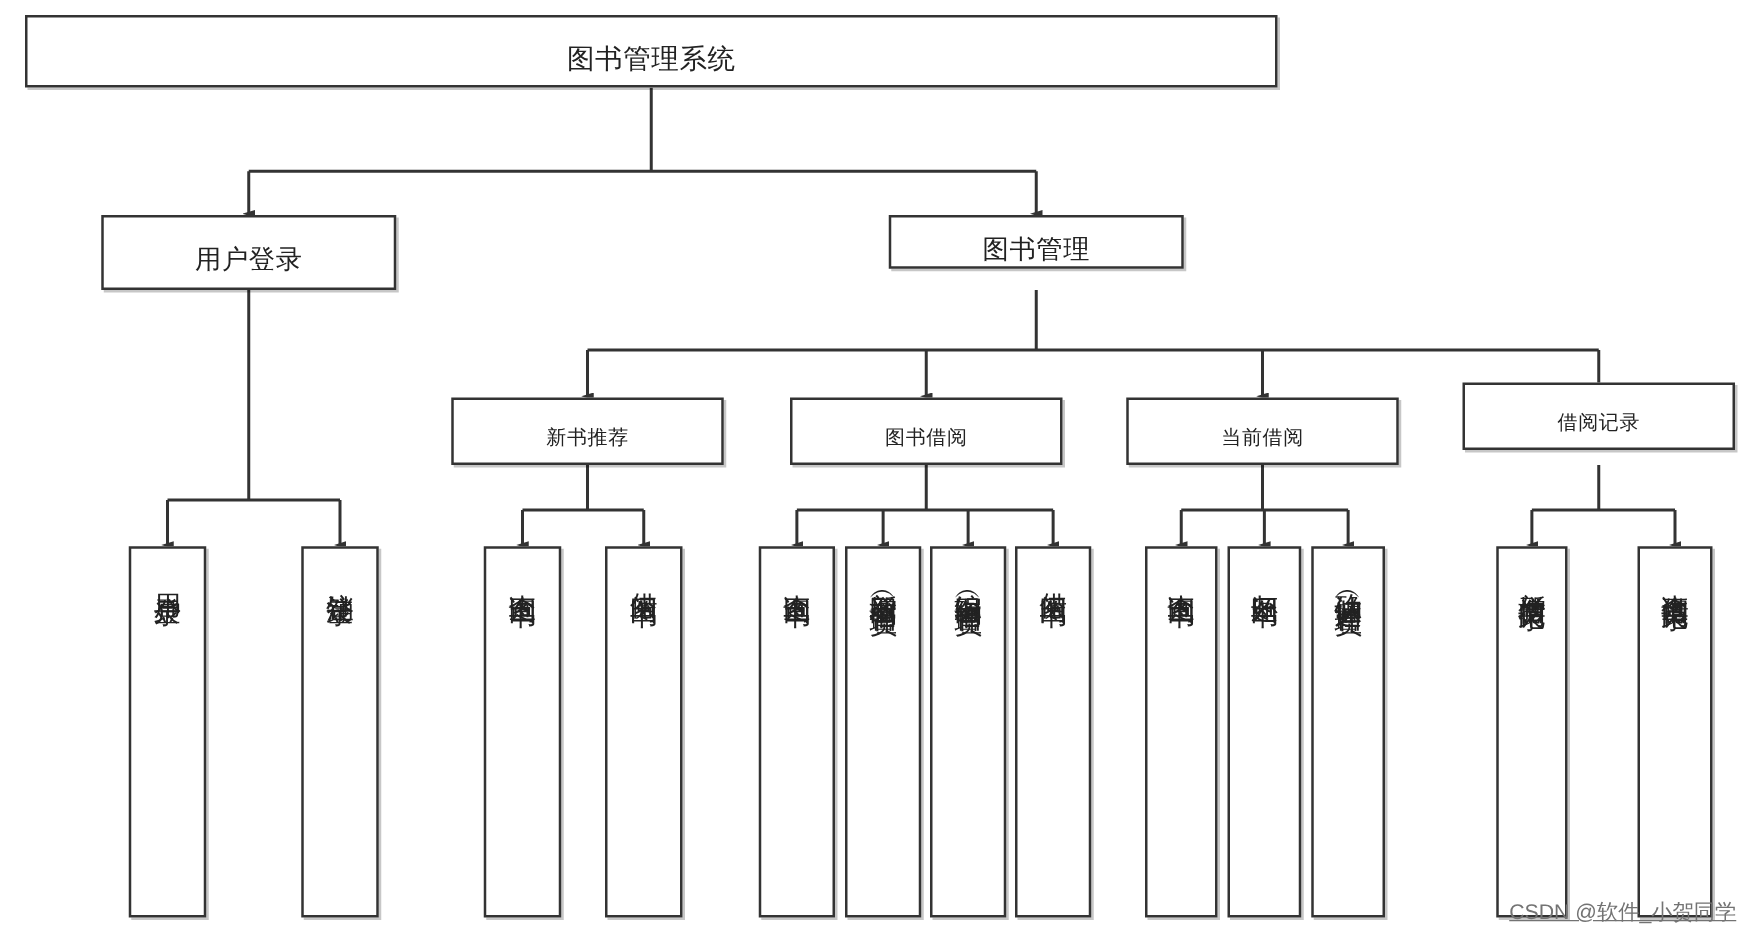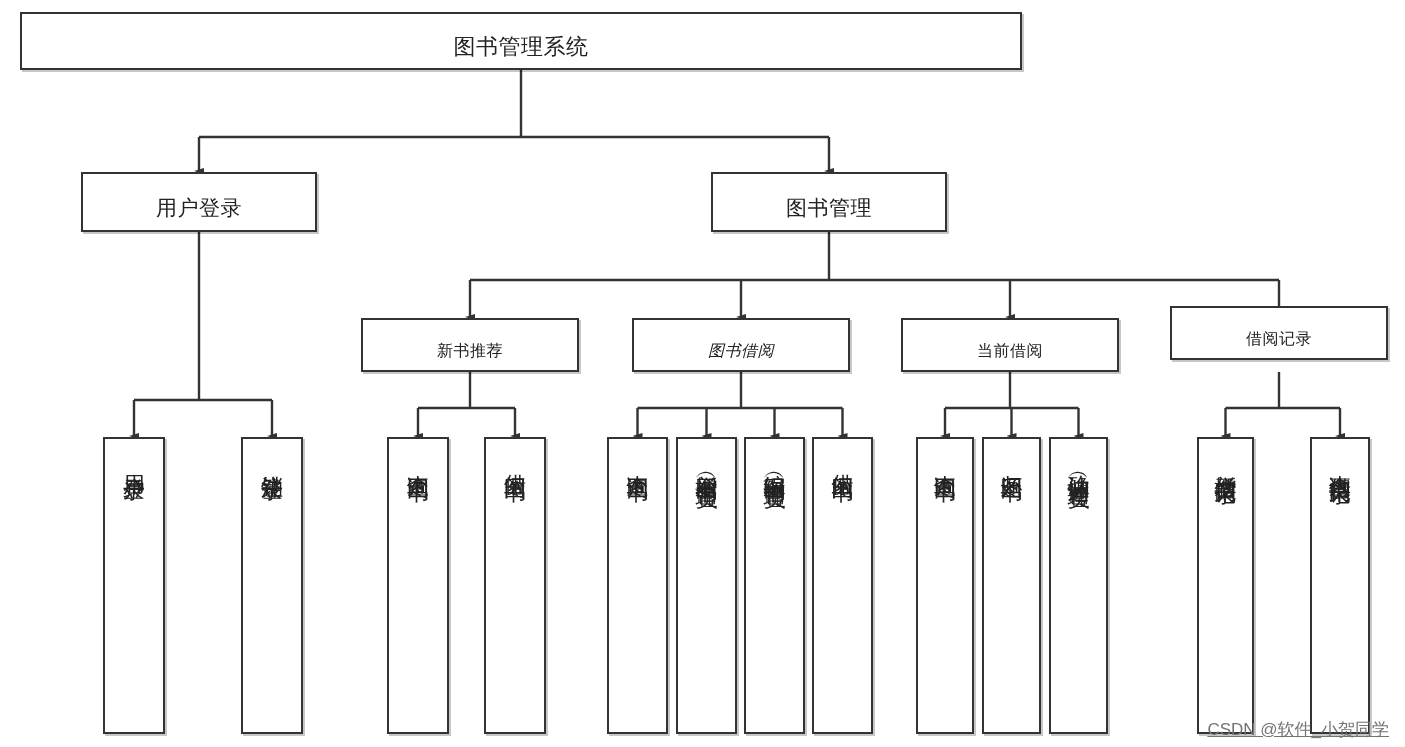--- a/index.html
+++ b/index.html
@@ -103,27 +103,27 @@
         <line x1="1340" y1="408" x2="1340" y2="436" stroke="#333333" stroke-width="2.4" marker-end="url(#arrowhead)"></line>
       </g>
   </svg>
   <div id="node-layer">
       <div class="node-box node-root" style="left: 20px; top: 12px; width: 1002px; height: 58px;">
         <span class="node-label">图书管理系统</span>
       </div>
       <div class="node-box node-level1" style="left: 81px; top: 172px; width: 236px; height: 60px;">
         <span class="node-label">用户登录</span>
       </div>
-      <div class="node-box node-level1" style="left: 711px; top: 172px; width: 236px; height: 60px;">
+      <div class="node-box node-level1" style="left: 711px; top: 172px; width: 236px; height: 43px;">
         <span class="node-label">图书管理</span>
       </div>
       <div class="node-box node-level2" style="left: 361px; top: 318px; width: 218px; height: 54px;">
         <span class="node-label">新书推荐</span>
       </div>
-      <div class="node-box node-level2" style="left: 632px; top: 318px; width: 218px; height: 54px; font-style: italic;">
+      <div class="node-box node-level2" style="left: 632px; top: 318px; width: 218px; height: 54px;">
         <span class="node-label">图书借阅</span>
       </div>
       <div class="node-box node-level2" style="left: 901px; top: 318px; width: 218px; height: 54px;">
         <span class="node-label">当前借阅</span>
       </div>
       <div class="node-box node-level2" style="left: 1170px; top: 306px; width: 218px; height: 54px;">
         <span class="node-label">借阅记录</span>
       </div>
       <div class="node-box node-leaf" style="left: 103px; top: 437px; width: 62px; height: 297px;">
         <span class="node-label">用户登录</span>

